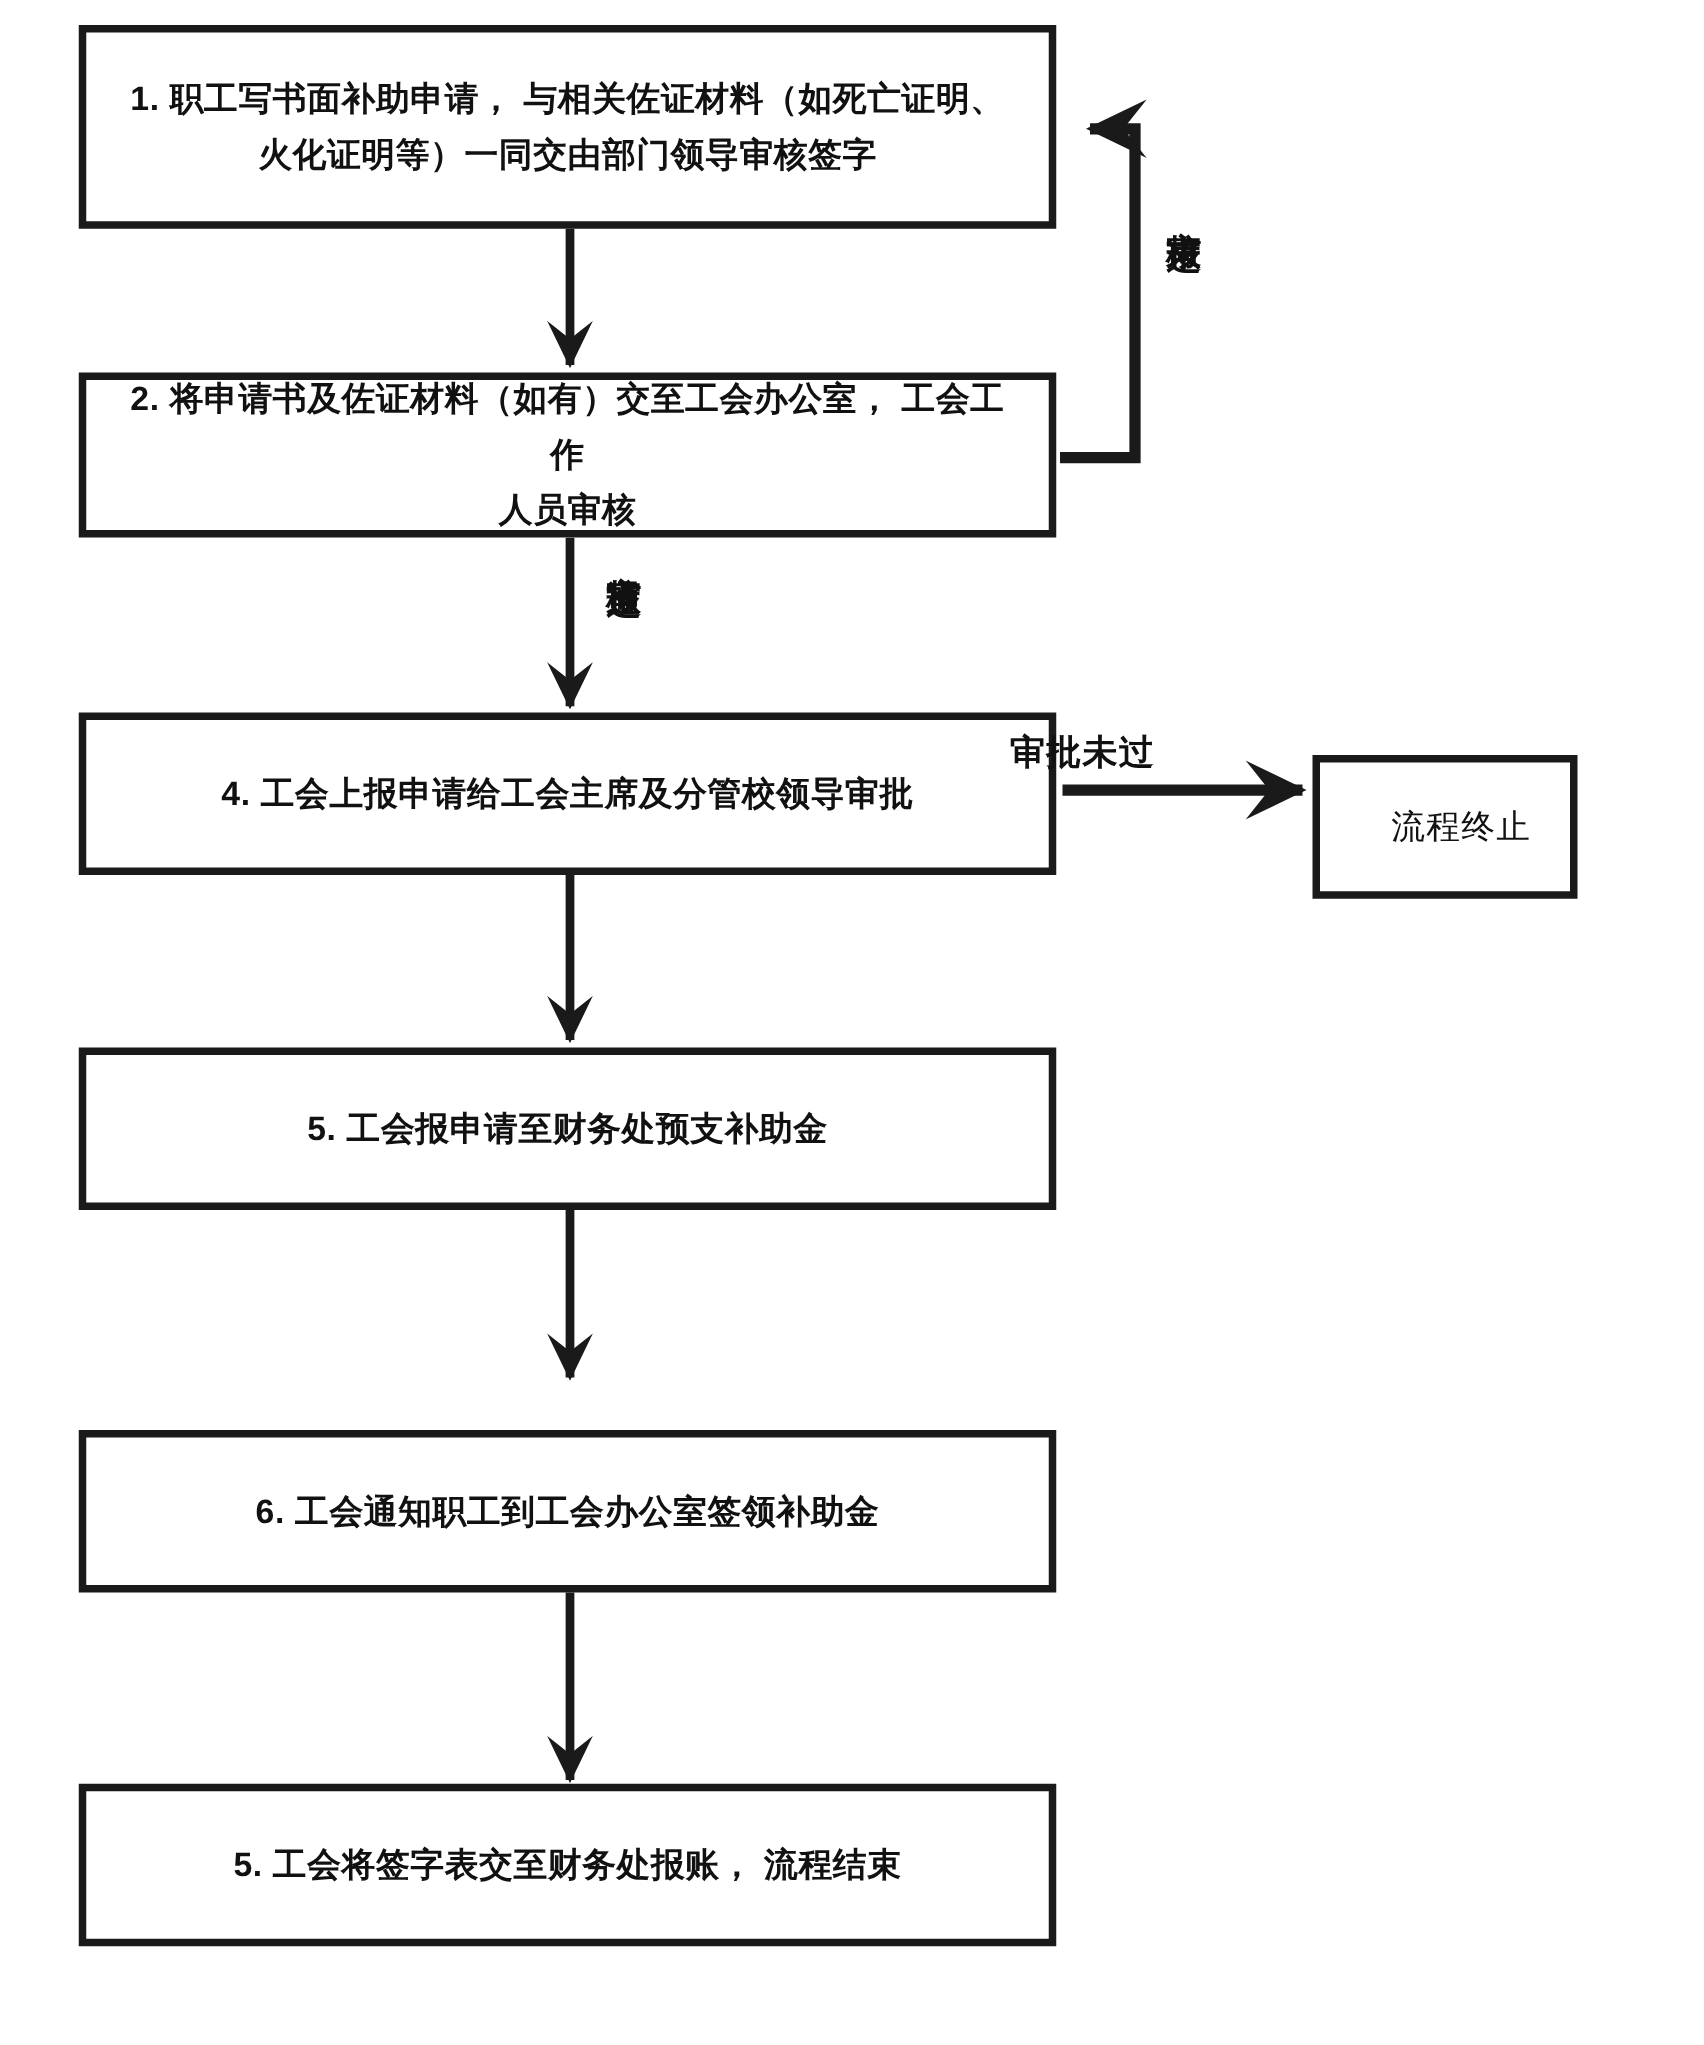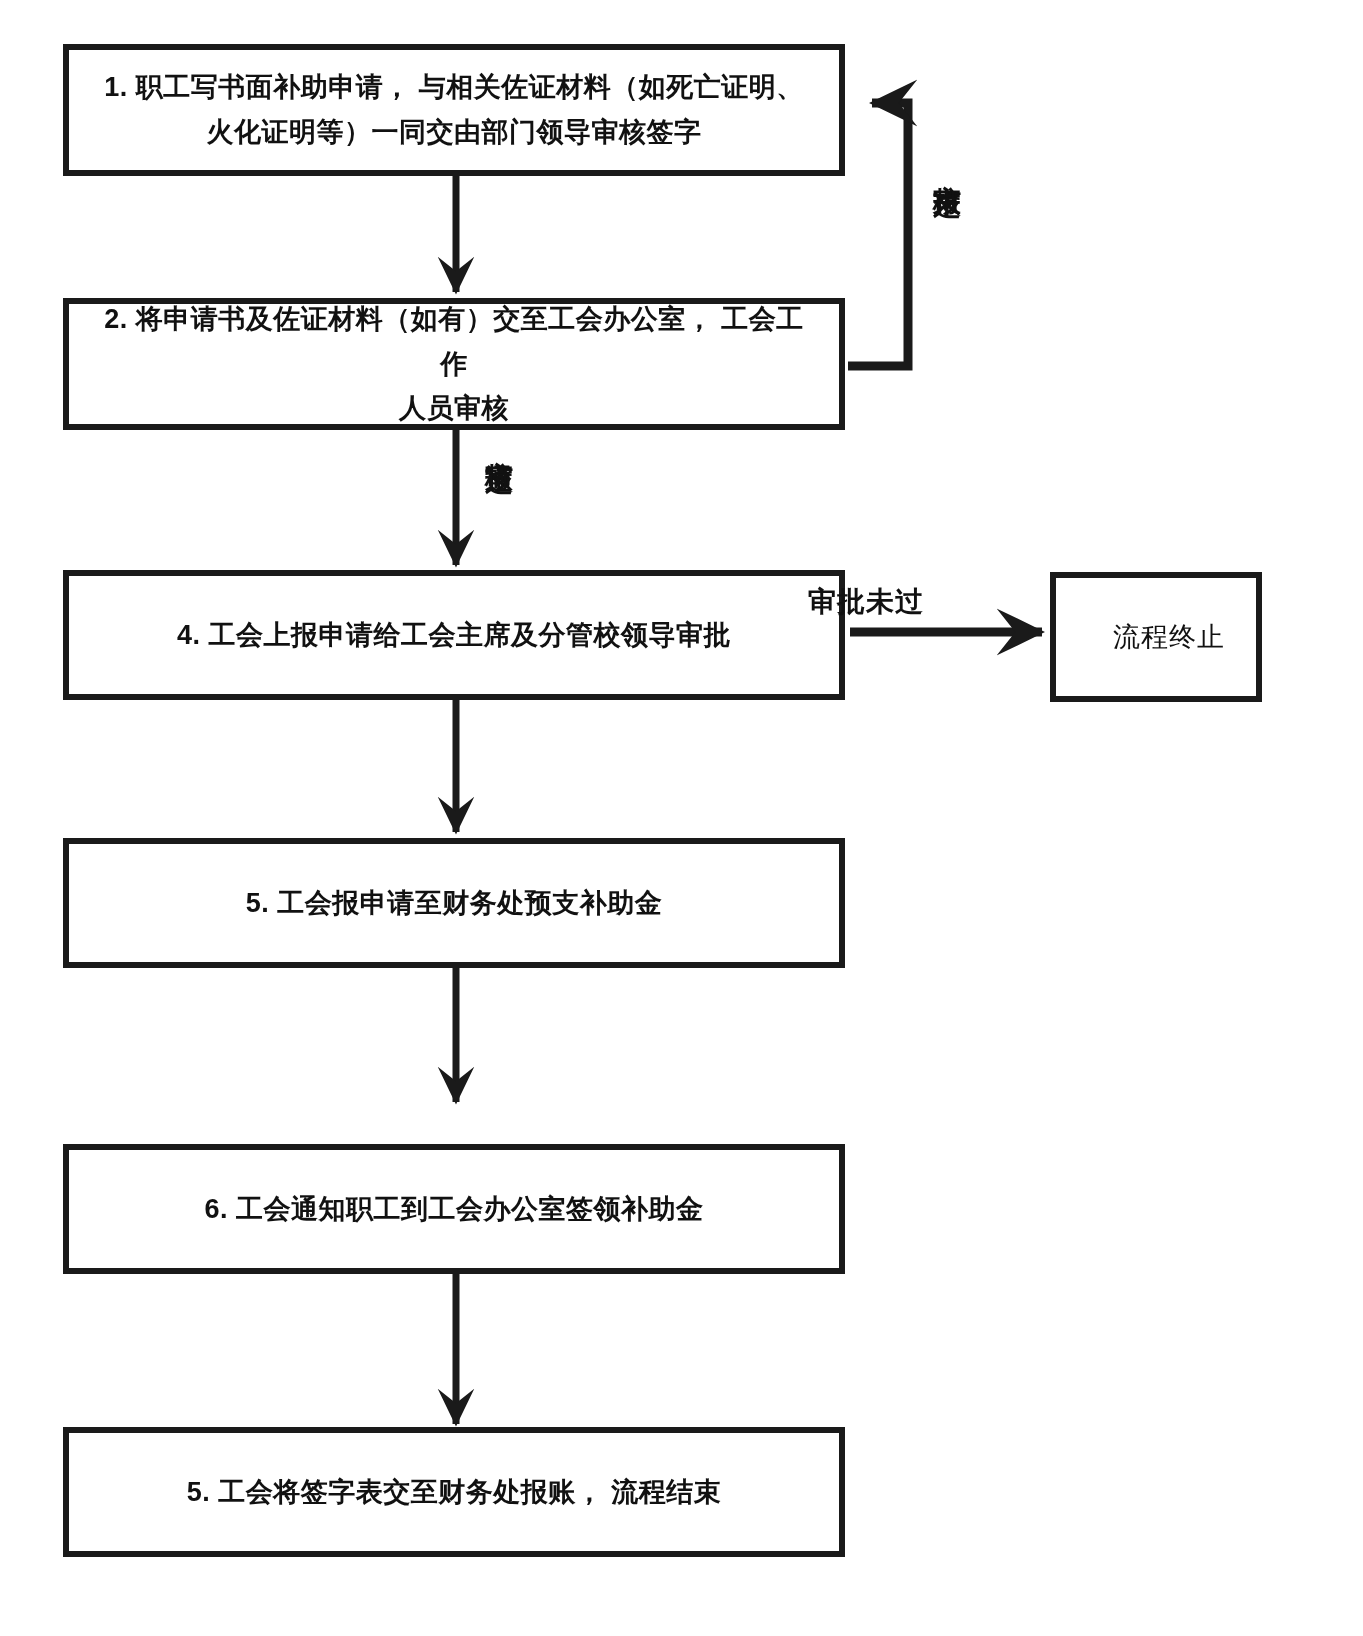--- a/index.html
+++ b/index.html
@@ -95,21 +95,21 @@
 
     <line x1="850" y1="632" x2="1042" y2="632" stroke="#1a1a1a" stroke-width="9" marker-end="url(#barb)"></line>
 
     <line x1="456" y1="700" x2="456" y2="832" stroke="#1a1a1a" stroke-width="7" marker-end="url(#barb)"></line>
 
     <line x1="456" y1="968" x2="456" y2="1102" stroke="#1a1a1a" stroke-width="7" marker-end="url(#barb)"></line>
 
     <line x1="456" y1="1238" x2="456" y2="1424" stroke="#1a1a1a" stroke-width="7" marker-end="url(#barb)"></line>
   </svg>
 
-  <div class="box" style="left:63px; top:44px; width:782px; height:132px;">
+  <div class="box" style="left:63px; top:20px; width:782px; height:163px;">
     <div class="box-text">1. 职工写书面补助申请， 与相关佐证材料（如死亡证明、
 火化证明等）一同交由部门领导审核签字</div>
   </div>
 
   <div class="box" style="left:63px; top:298px; width:782px; height:132px;">
     <div class="box-text">2. 将申请书及佐证材料（如有）交至工会办公室， 工会工作
 人员审核</div>
   </div>
 
   <div class="box" style="left:63px; top:570px; width:782px; height:130px;">
@@ -121,21 +121,21 @@
   </div>
 
   <div class="box" style="left:63px; top:1144px; width:782px; height:130px;">
     <div class="box-text">6. 工会通知职工到工会办公室签领补助金</div>
   </div>
 
   <div class="box" style="left:63px; top:1427px; width:782px; height:130px;">
     <div class="box-text">5. 工会将签字表交至财务处报账， 流程结束</div>
   </div>
 
-  <div class="box" style="left:1050px; top:572px; width:212px; height:130px;padding-left:26px;">
+  <div class="box" style="left:1050px; top:604px; width:212px; height:115px;padding-left:26px;">
     <div class="box-text light">流程终止</div>
   </div>
 
   <div class="label-v" style="left:932px; top:162px;">审核未过</div>
 
   <div class="label-v" style="left:484px; top:438px;">审核通过</div>
 
   <div class="label-h" style="left:808px; top:583px;">审批未过</div>
 
 </div>

